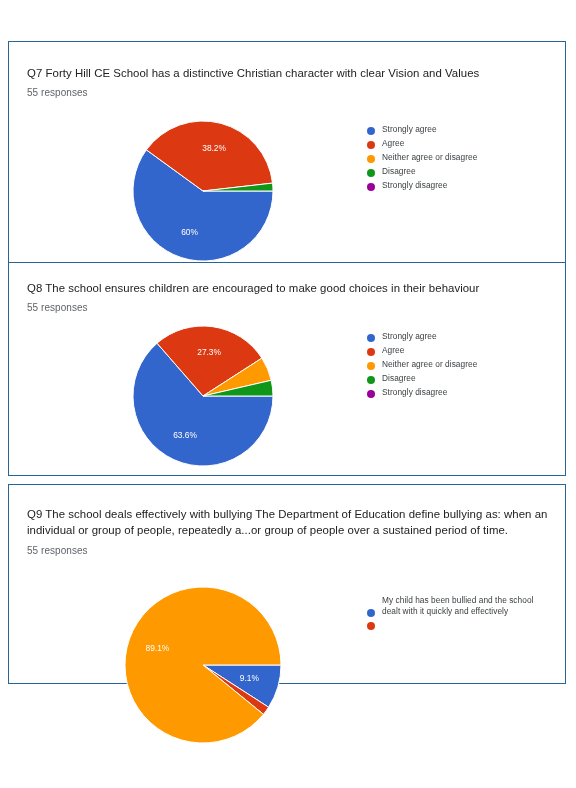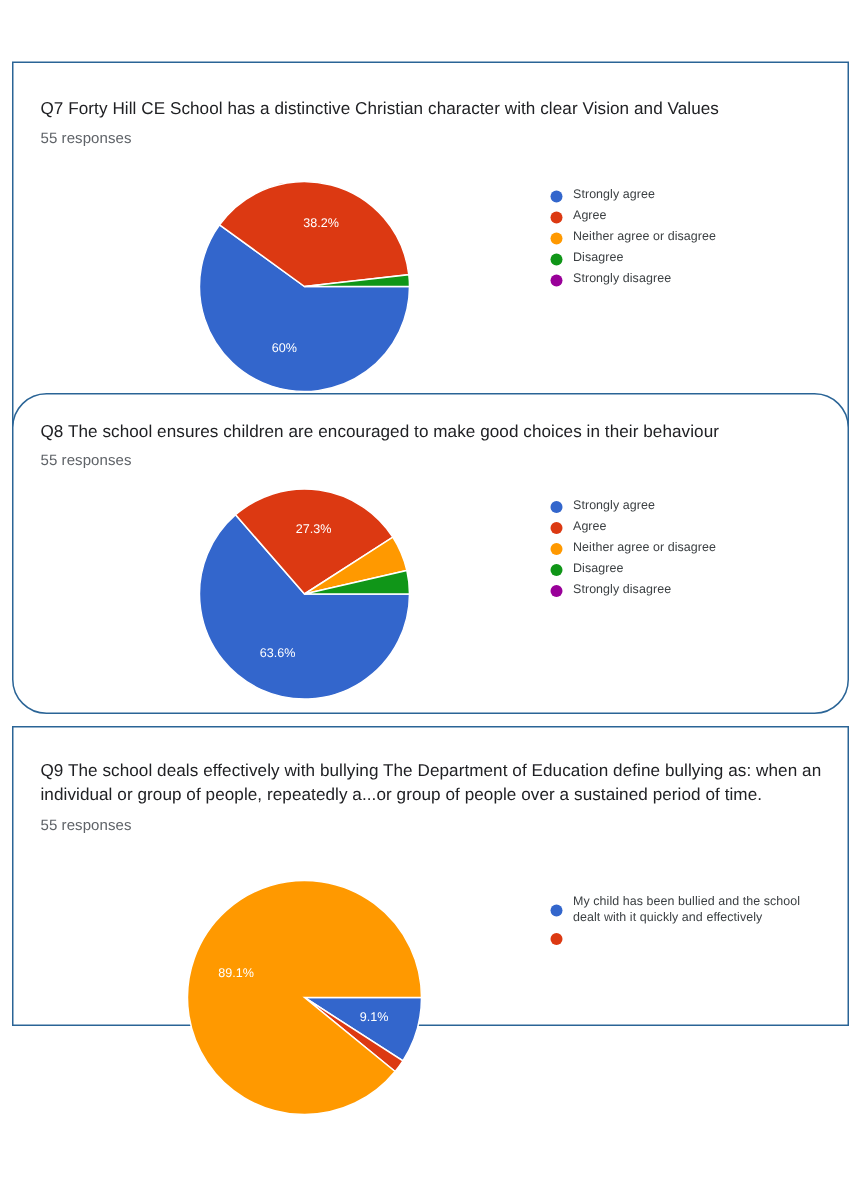--- a/index.html
+++ b/index.html
@@ -23,21 +23,21 @@
   }
   .card {
     position: absolute;
     left: 8px;
     width: 558px;
     box-sizing: border-box;
     border: 1px solid #2a6496;
     background: #ffffff;
   }
   .card-1 { top: 8px;   height: 246px; margin-top: 33px; }
-  .card-2 { top: 262px; height: 214px; border-radius: 23px; }
+  .card-2 { top: 262px; height: 214px; }
   .card-3 { top: 484px; height: 200px; }
 
   .card-inner {
     position: relative;
     width: 100%;
     height: 100%;
   }
 
   .q-title {
     position: absolute;
@@ -90,21 +90,21 @@
     flex-direction: column;
   }
   .card-1 .legend { left: 358px; top: 82px; width: 190px; }
   .card-2 .legend { left: 358px; top: 330px; width: 190px; }
   .card-3 .legend { left: 358px; top: 594px; width: 190px; }
   .card-2 .legend { top: 68px; }
   .card-3 .legend { top: 110px; }
 
   .legend-item {
     display: flex;
-    align-items: center;
+    align-items: flex-end;
     margin-bottom: 3px;
   }
   .legend-dot {
     flex: 0 0 auto;
     width: 8px;
     height: 8px;
     border-radius: 50%;
     margin-top: 2px;
     margin-right: 7px;
   }

